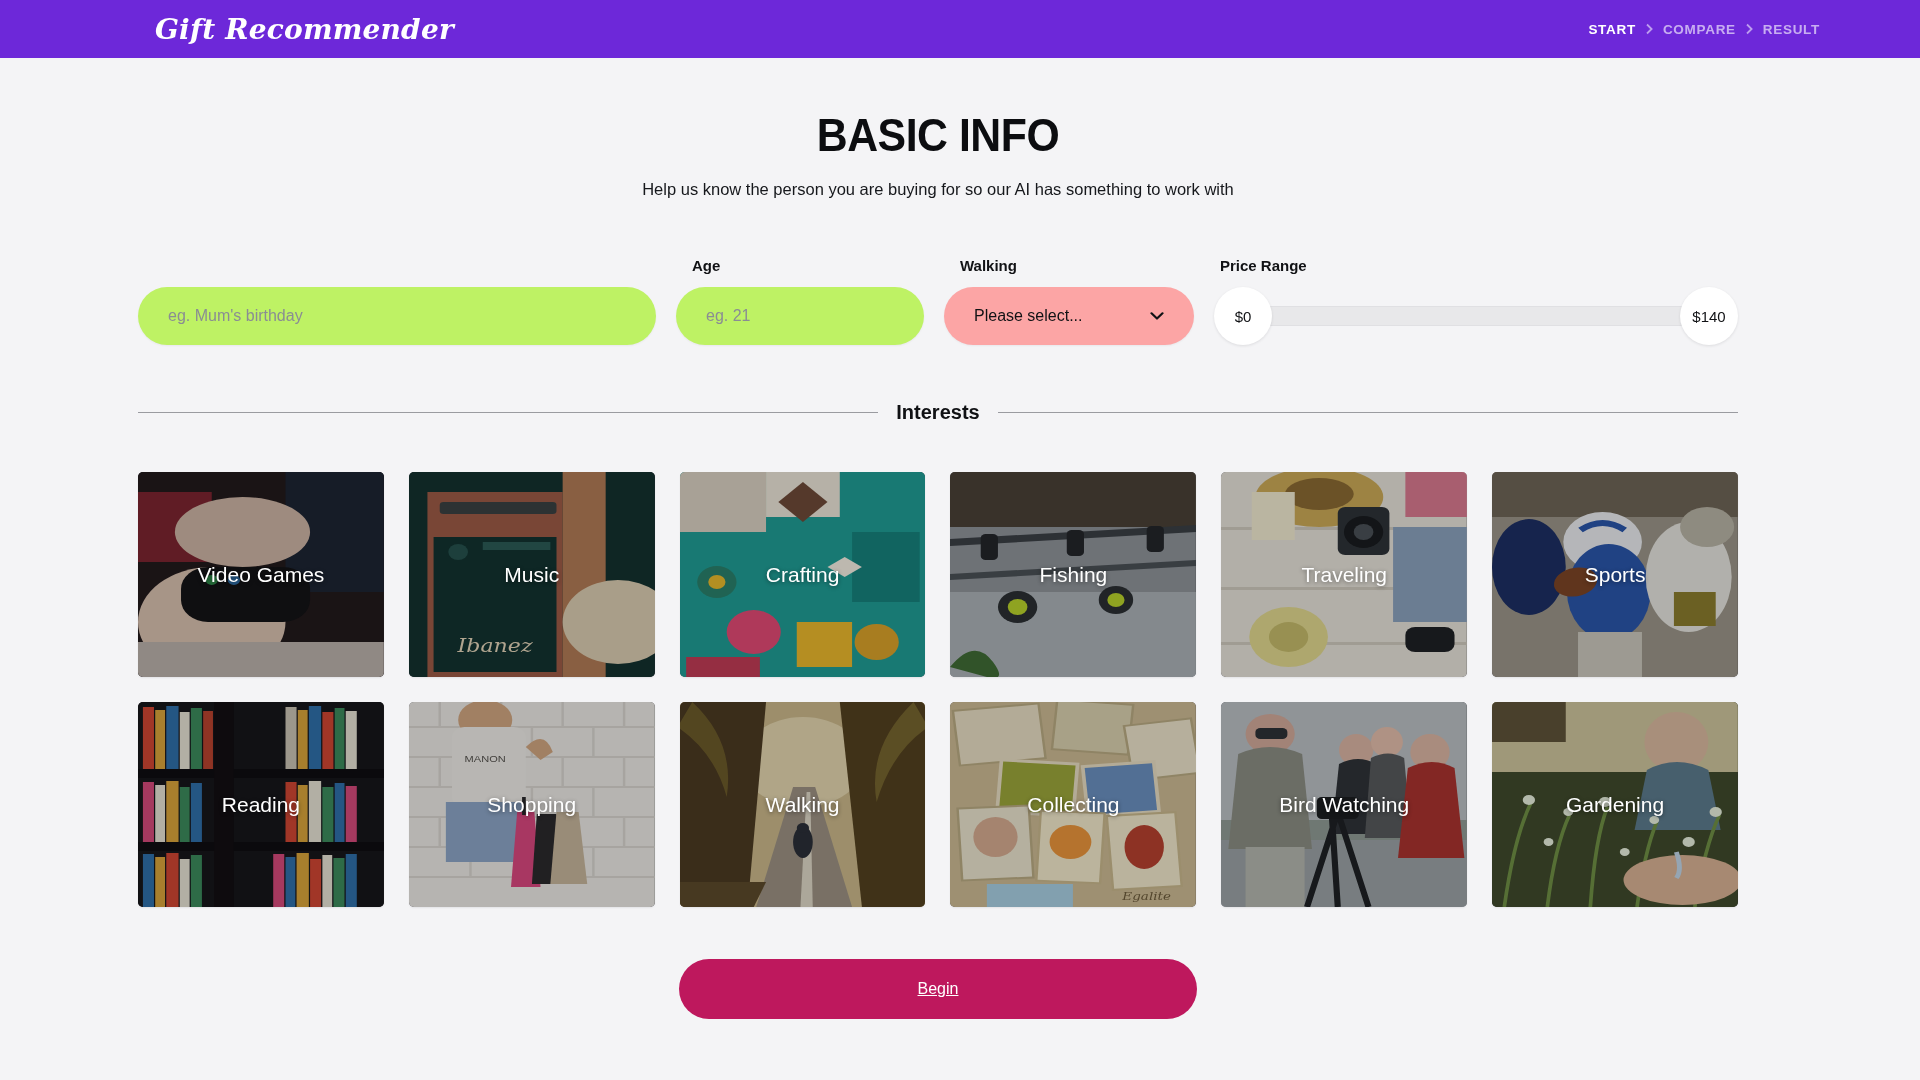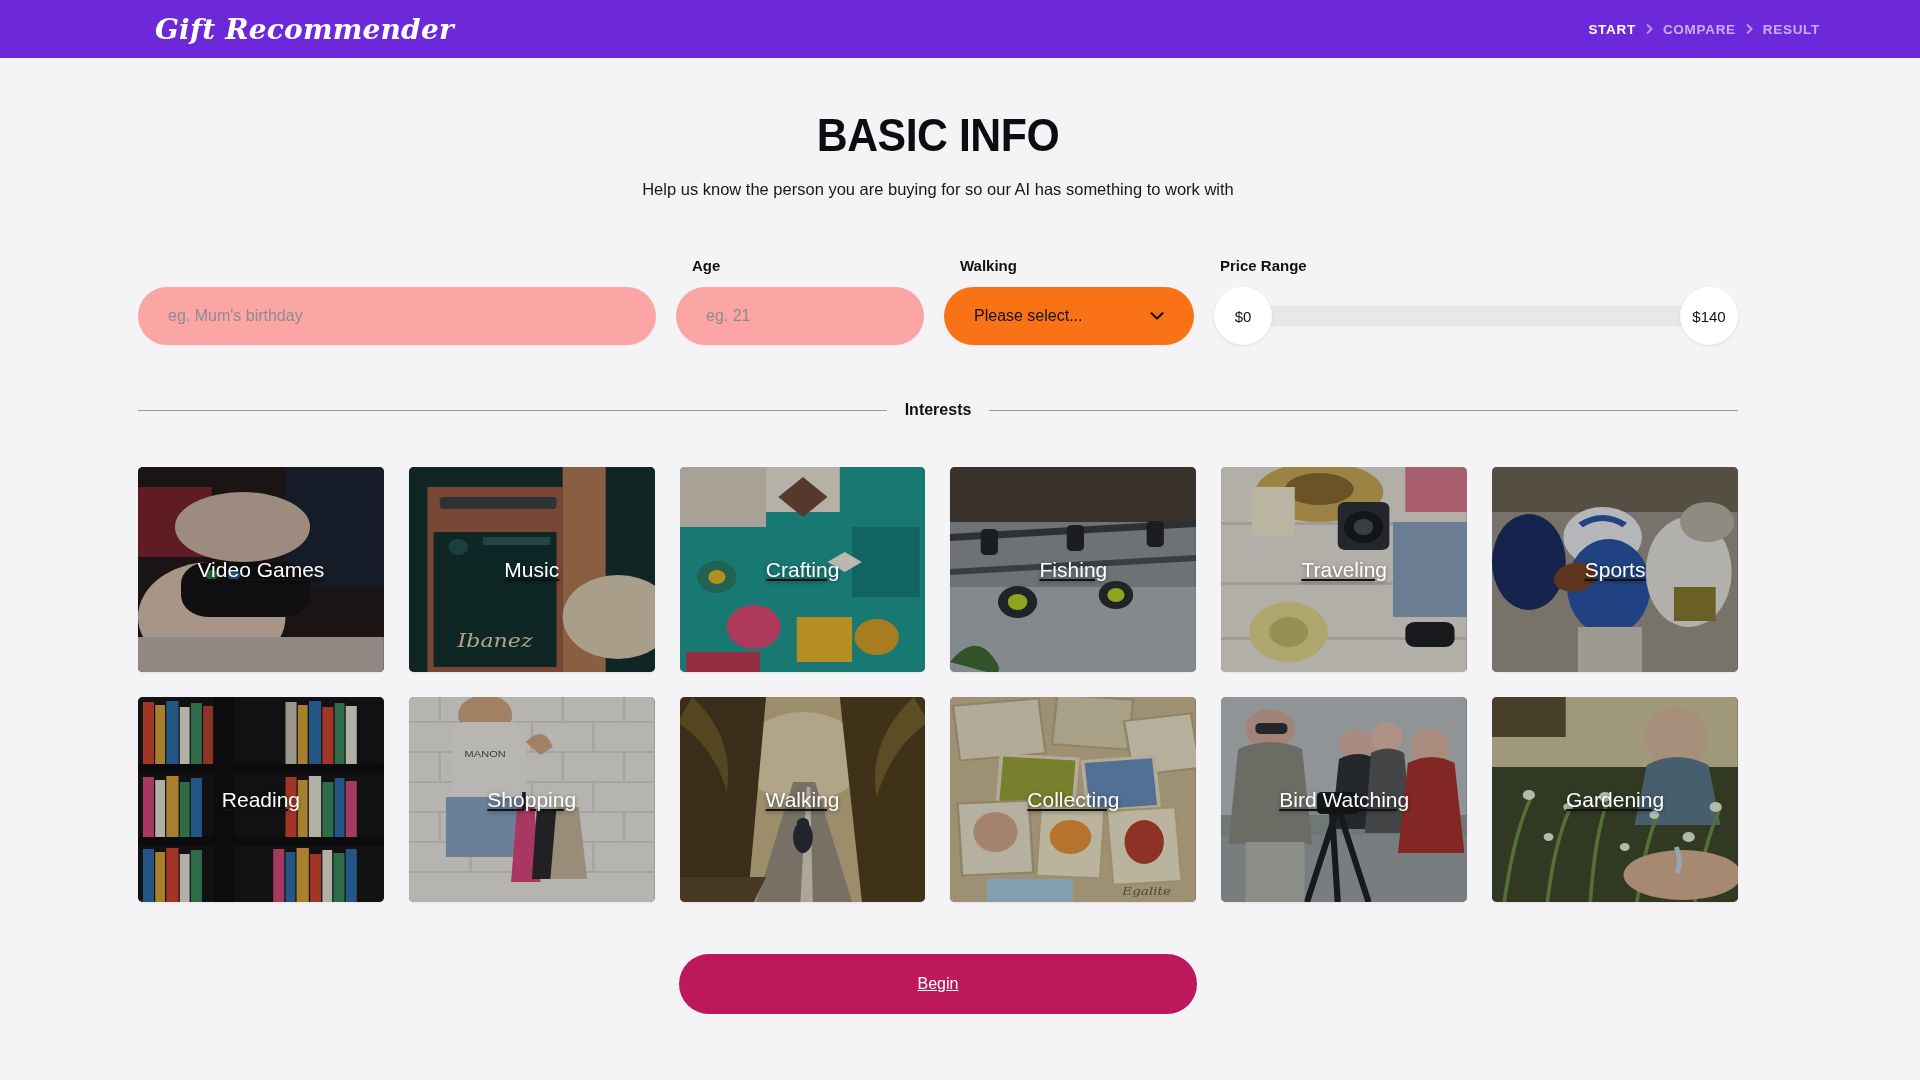--- a/index.html
+++ b/index.html
@@ -106,34 +106,34 @@
     padding-left: 16px;
   }
   .field-price .field-label { padding-left: 6px; }
 
   .pill-input {
     width: 100%;
     height: 58px;
     border: none;
     outline: none;
     border-radius: 999px;
-    background: #fca5a5;
+    background: #bef264;
     padding: 0 30px;
     font-family: "Liberation Sans", sans-serif;
     font-size: 16px;
     color: #111215;
     box-shadow: 0 1px 2px rgba(16,20,30,0.05);
   }
   .pill-input::placeholder { color: #8a8d93; }
 
   .select-wrap {
     position: relative;
     width: 100%;
     height: 58px;
-    background: #f97316;
+    background: #fca5a5;
     border-radius: 999px;
     display: flex;
     align-items: center;
     padding: 0 30px;
     box-shadow: 0 1px 2px rgba(16,20,30,0.05);
     cursor: pointer;
   }
   .select-value { font-size: 16px; color: #111215; }
   .select-chevron {
     position: absolute;
@@ -183,34 +183,33 @@
   
   .divider {
     width: 1600px;
     margin: 56px auto 0;
     display: flex;
     align-items: center;
     gap: 18px;
   }
   .divider-line { flex: 1; height: 1px; background: #9a9ba0; }
   .divider-text {
-    font-size: 16px;
+    font-size: 20px;
     font-weight: bold;
     color: #101114;
     white-space: nowrap;
   }
 
   
   .grid {
     width: 1600px;
     margin: 48px auto 0;
     display: grid;
     grid-template-columns: repeat(6, 1fr);
     gap: 25px 25px;
-    text-decoration: underline;
   }
 
   .card {
     position: relative;
     height: 205px;
     border-radius: 5px;
     overflow: hidden;
     cursor: pointer;
     display: flex;
     align-items: center;

